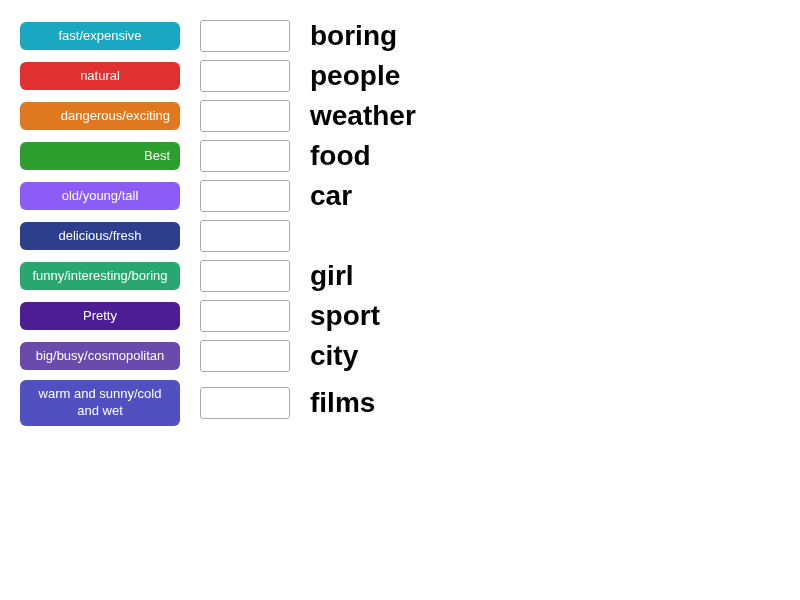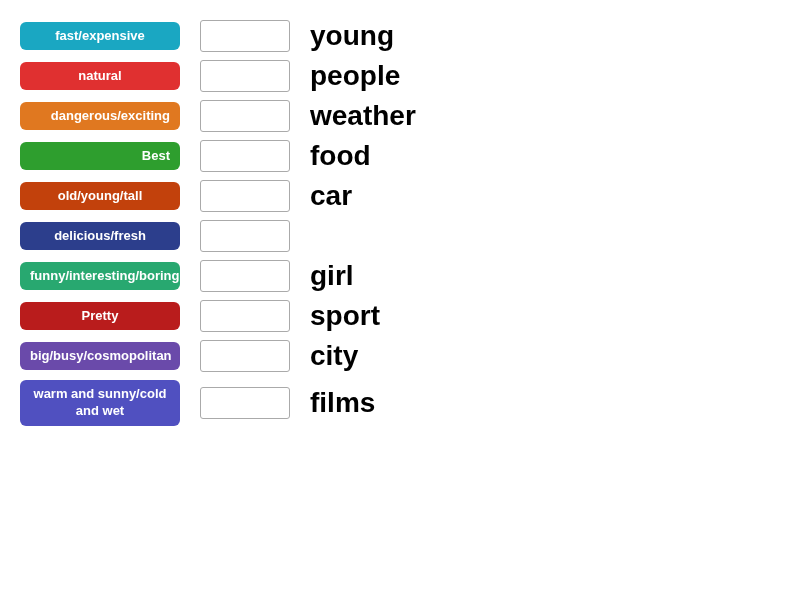--- a/index.html
+++ b/index.html
@@ -34,21 +34,21 @@
     }
 
     .label-btn {
       width: 160px;
       min-width: 160px;
       padding: 6px 10px;
       border: none;
       border-radius: 6px;
       color: #ffffff;
       font-size: 13px;
-      font-weight: bold;
+      font-weight: normal;
       text-align: center;
       cursor: pointer;
       line-height: 1.3;
     }
 
     .input-box {
       width: 90px;
       min-width: 90px;
       height: 32px;
       border: 1px solid #aaa;
@@ -61,35 +61,35 @@
       font-weight: bold;
       color: #000000;
       font-family: Arial, sans-serif;
     }
 
     
     .color-blue       { background-color: #1aa7c2; }
     .color-red        { background-color: #e03030; }
     .color-orange     { background-color: #e07820; text-align: right; }
     .color-green      { background-color: #2e9e2e; text-align: right; }
-    .color-purple     { background-color: #c2410c; }
+    .color-purple     { background-color: #8b5cf6; }
     .color-darkblue   { background-color: #2c3e8c; }
     .color-teal       { background-color: #28a870; }
-    .color-salmon     { background-color: #b91c1c; text-align: center; }
+    .color-salmon     { background-color: #4c1d95; text-align: center; }
     .color-indigo     { background-color: #5050c0; }
     .color-darkpurple { background-color: #6a4aaa; }
   </style>
 </head>
 <body>
 
 <div class="main-container">
 <div class="row">
       <button class="label-btn color-blue">fast/expensive</button>
       <input type="text" class="input-box" style="">
-      <span class="word-label">young</span>
+      <span class="word-label">boring</span>
     </div>
     <div class="row">
       <button class="label-btn color-red">natural</button>
       <input type="text" class="input-box" style="">
       <span class="word-label">people</span>
     </div>
     <div class="row">
       <button class="label-btn color-orange">dangerous/exciting</button>
       <input type="text" class="input-box" style="">
       <span class="word-label">weather</span>

